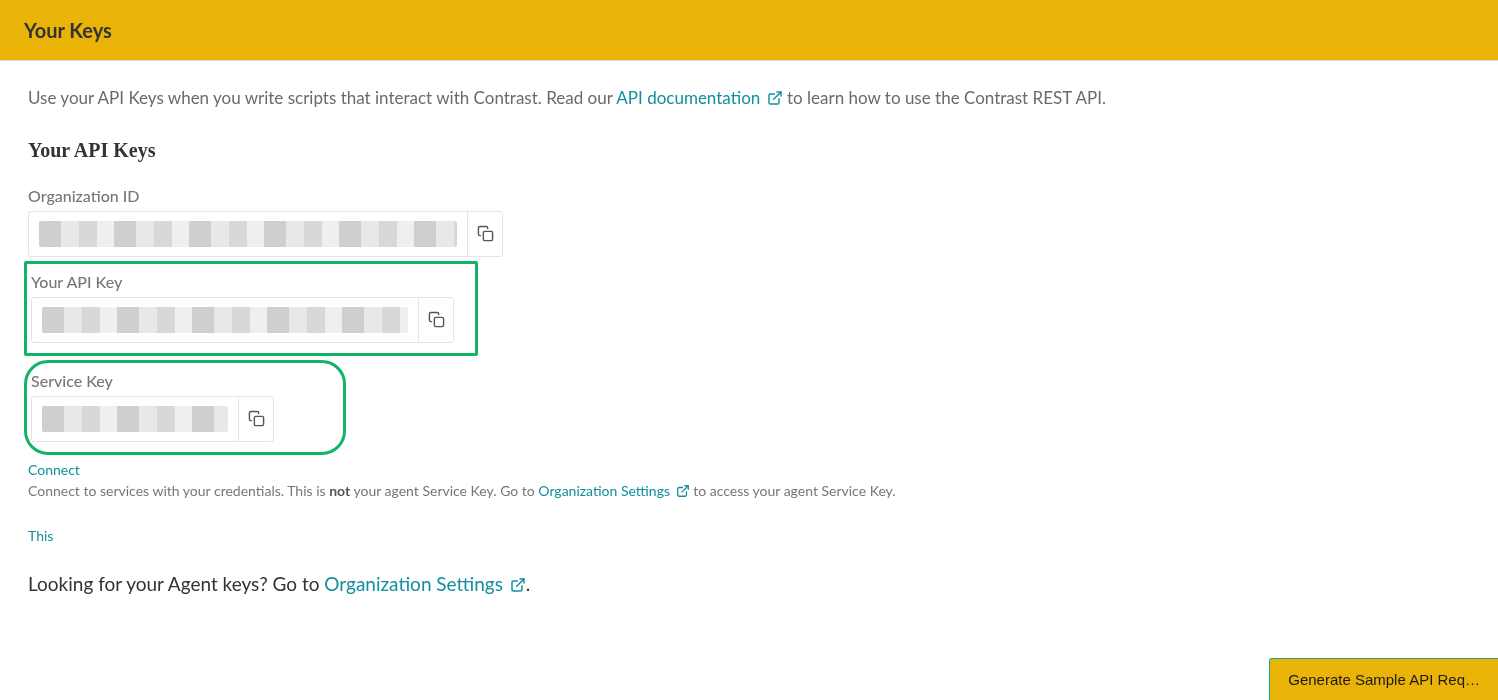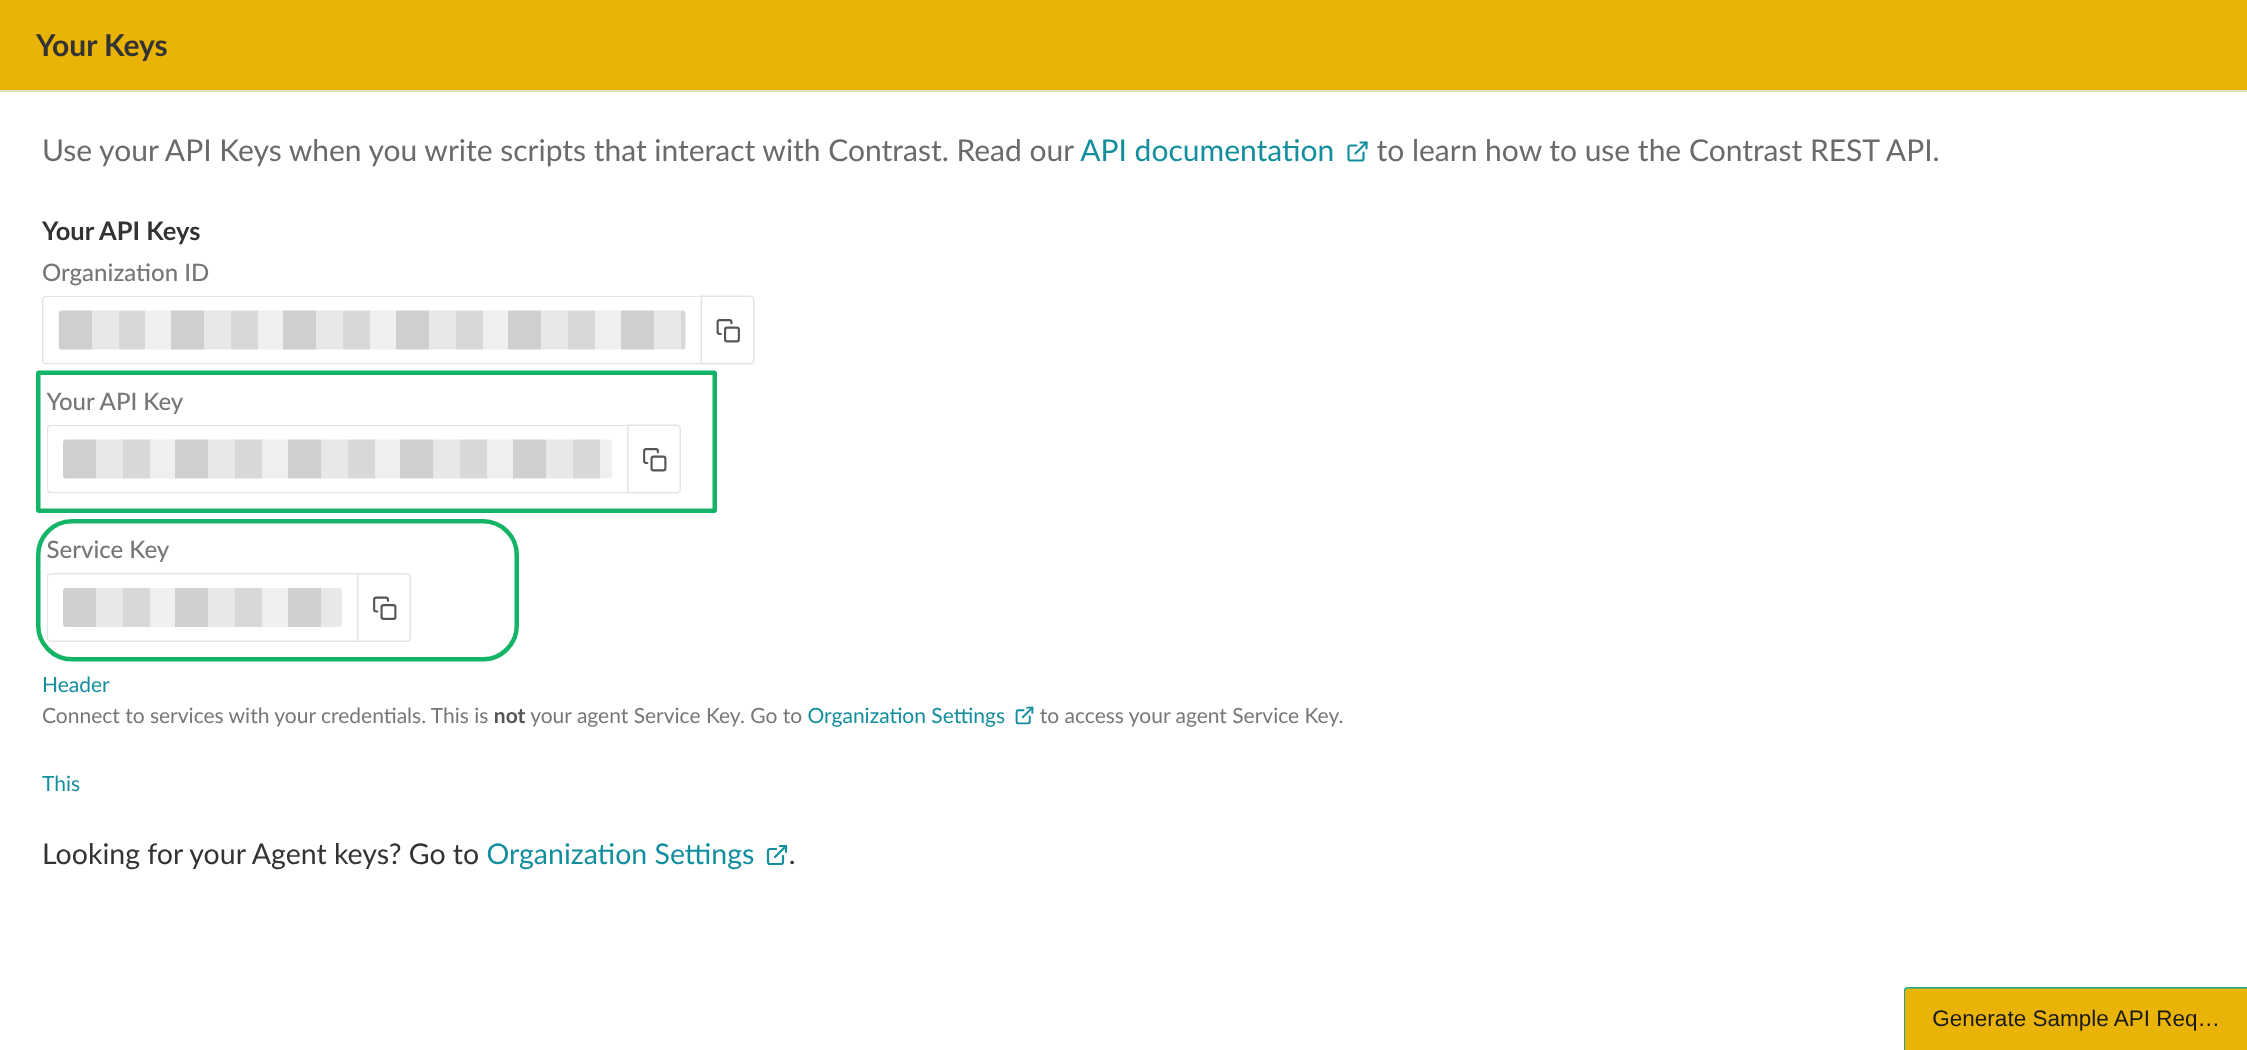--- a/index.html
+++ b/index.html
@@ -26,39 +26,40 @@
     .header-title {
       font-weight: 700;
       font-size: 20px;
       color: #333333;
     }
     .content {
       padding: 24px 28px 0 28px;
     }
     .intro {
       color: #6a6a6a;
-      font-size: 20px;
+      font-size: 17px;
       line-height: 1.5;
       margin-bottom: 28px;
     }
     .link-teal {
       color: #128e9e;
       text-decoration: none;
       cursor: pointer;
     }
     .ext-icon {
       display: inline-block;
       vertical-align: -2px;
       margin-left: 2px;
     }
     .section-title {
       font-weight: 700;
-      font-size: 17px;
+      font-size: 20px;
       color: #333333;
-      margin-bottom: 8px;
+      margin-bottom: 24px;
+      font-family: Liberation Serif, serif;
     }
     .field-label {
       color: #777;
       font-size: 16px;
       font-weight: 500;
       margin-bottom: 6px;
     }
     .field-group {
       margin-bottom: 0;
     }
@@ -221,21 +222,21 @@
           <svg width="17" height="17" viewBox="0 0 24 24" fill="none" stroke="#555" stroke-width="2" stroke-linecap="round" stroke-linejoin="round">
               <rect x="9" y="9" width="13" height="13" rx="2" ry="2"></rect>
               <path d="M5 15H4a2 2 0 0 1-2-2V4a2 2 0 0 1 2-2h9a2 2 0 0 1 2 2v1"></path>
             </svg>
         </span>
       </div>
     </div>
   </div>
 
   <div class="rotate-link">
-    <a class="link-teal">Header</a>
+    <a class="link-teal">Connect</a>
   </div>
 
   <div class="note-line">
     <span>Connect to services with your credentials. This is </span><span class="note-bold">not</span><span> your agent Service Key. Go to </span><a class="link-teal"><span>Organization Settings</span>
       <span class="ext-icon">
         <svg width="14" height="14" viewBox="0 0 24 24" fill="none" stroke="#128e9e" stroke-width="2.2" stroke-linecap="round" stroke-linejoin="round">
             <path d="M18 13v6a2 2 0 0 1-2 2H5a2 2 0 0 1-2-2V8a2 2 0 0 1 2-2h6"></path>
             <polyline points="15 3 21 3 21 9"></polyline>
             <line x1="10" y1="14" x2="21" y2="3"></line>
           </svg>

